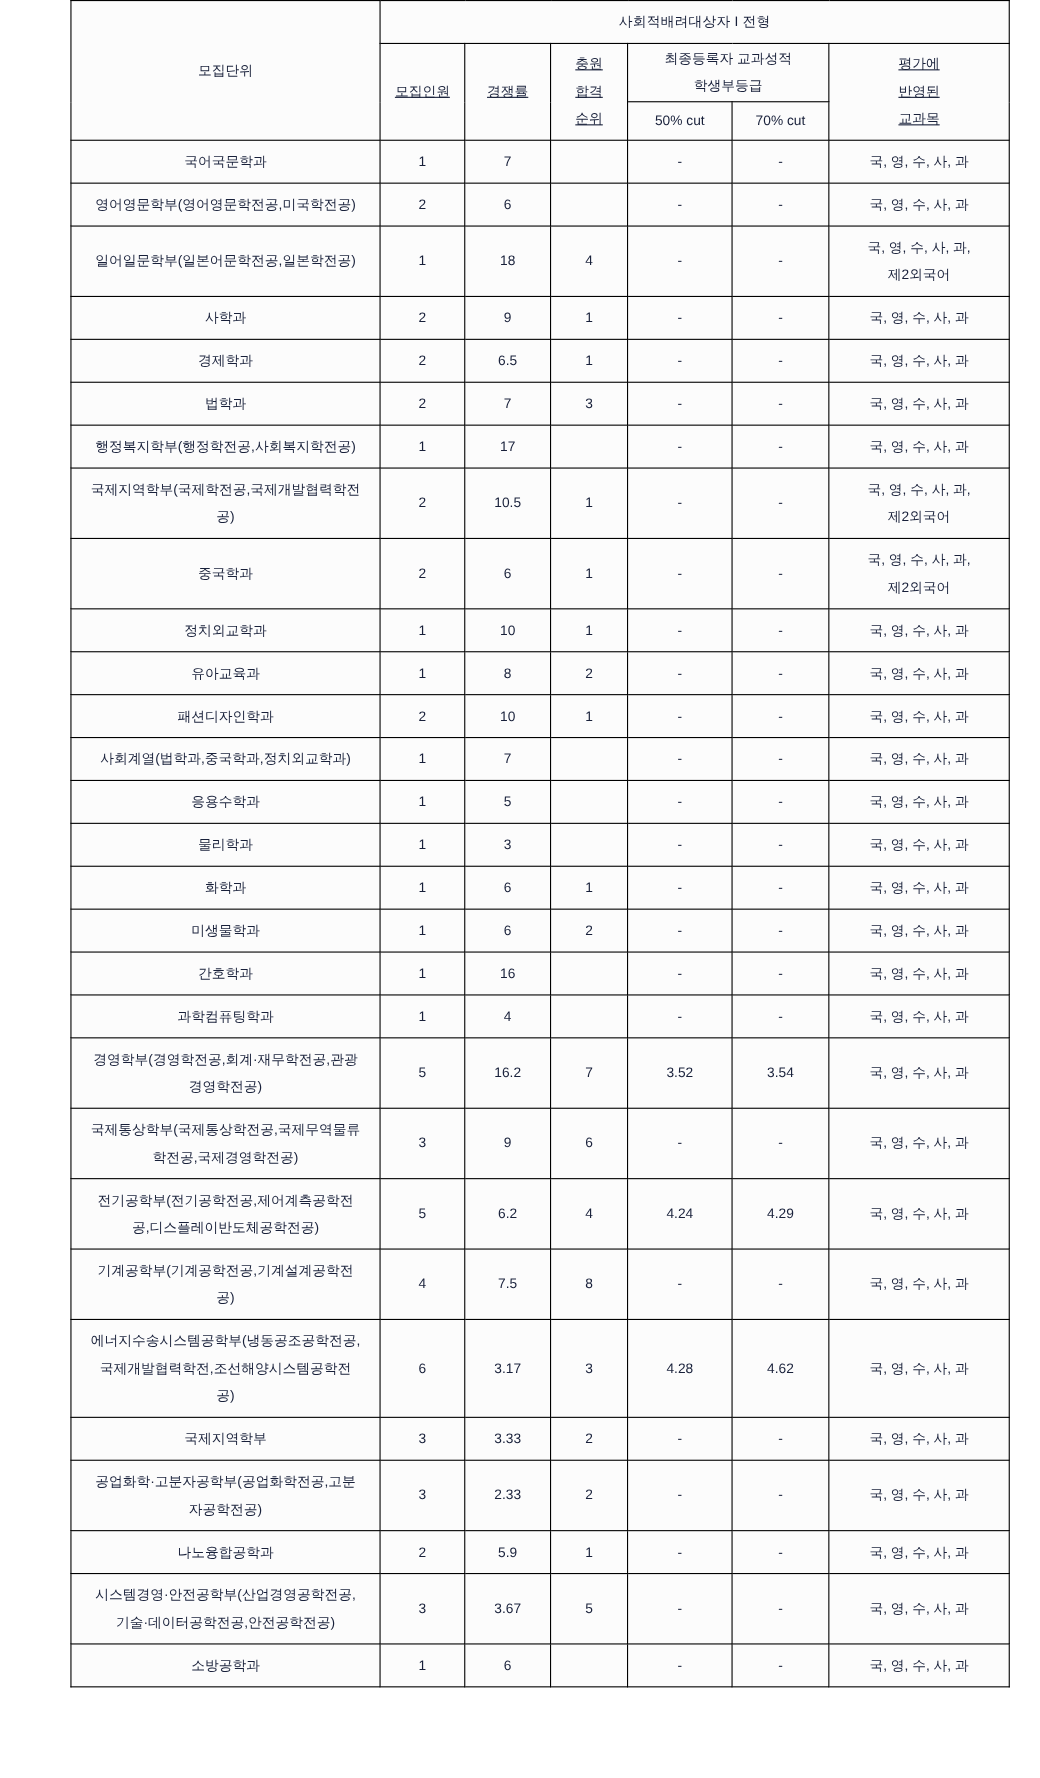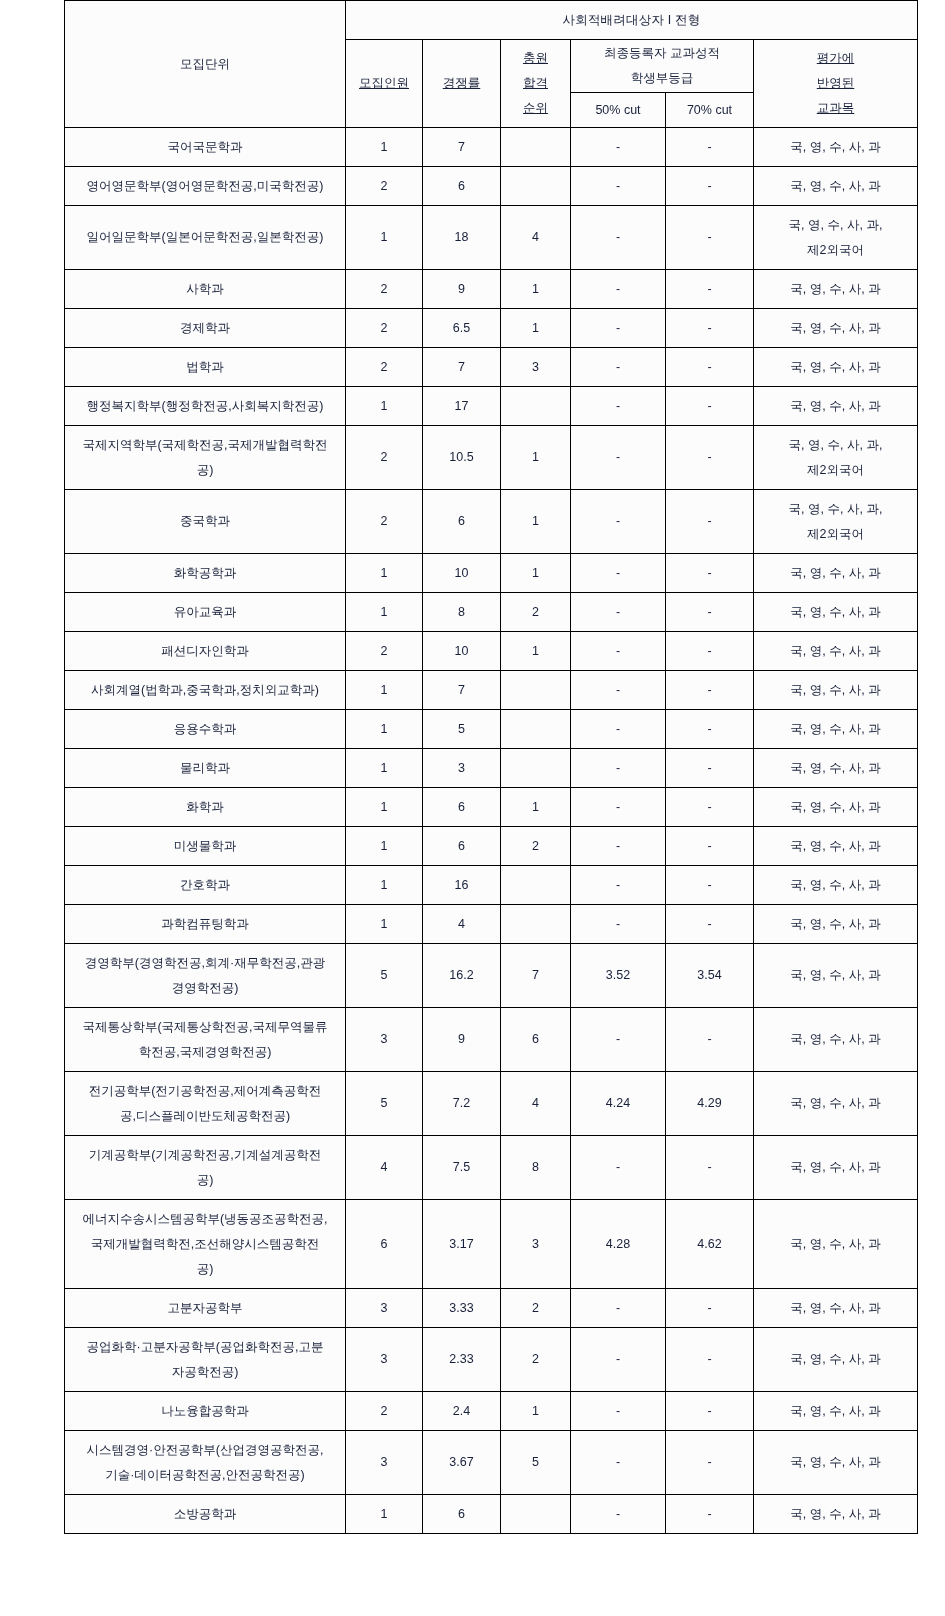--- a/index.html
+++ b/index.html
@@ -273,21 +273,21 @@
           <td class="num-cell">1</td>
           <td class="num-cell">-</td>
           <td class="num-cell">-</td>
           <td class="subject-cell">
             <span class="line">국, 영, 수, 사, 과,</span>
             <span class="line">제2외국어</span>
           </td>
         </tr>
         <tr class="data-row">
           <td class="unit-cell">
-            <span class="line">화학공학과</span>
+            <span class="line">정치외교학과</span>
           </td>
           <td class="num-cell">1</td>
           <td class="num-cell">10</td>
           <td class="num-cell">1</td>
           <td class="num-cell">-</td>
           <td class="num-cell">-</td>
           <td class="subject-cell">
             <span class="line">국, 영, 수, 사, 과</span>
           </td>
         </tr>
@@ -435,21 +435,21 @@
           <td class="subject-cell">
             <span class="line">국, 영, 수, 사, 과</span>
           </td>
         </tr>
         <tr class="data-row tall2">
           <td class="unit-cell">
             <span class="line">전기공학부(전기공학전공,제어계측공학전</span>
             <span class="line">공,디스플레이반도체공학전공)</span>
           </td>
           <td class="num-cell">5</td>
-          <td class="num-cell">7.2</td>
+          <td class="num-cell">6.2</td>
           <td class="num-cell">4</td>
           <td class="num-cell">4.24</td>
           <td class="num-cell">4.29</td>
           <td class="subject-cell">
             <span class="line">국, 영, 수, 사, 과</span>
           </td>
         </tr>
         <tr class="data-row tall2">
           <td class="unit-cell">
             <span class="line">기계공학부(기계공학전공,기계설계공학전</span>
@@ -474,21 +474,21 @@
           <td class="num-cell">3.17</td>
           <td class="num-cell">3</td>
           <td class="num-cell">4.28</td>
           <td class="num-cell">4.62</td>
           <td class="subject-cell">
             <span class="line">국, 영, 수, 사, 과</span>
           </td>
         </tr>
         <tr class="data-row">
           <td class="unit-cell">
-            <span class="line">고분자공학부</span>
+            <span class="line">국제지역학부</span>
           </td>
           <td class="num-cell">3</td>
           <td class="num-cell">3.33</td>
           <td class="num-cell">2</td>
           <td class="num-cell">-</td>
           <td class="num-cell">-</td>
           <td class="subject-cell">
             <span class="line">국, 영, 수, 사, 과</span>
           </td>
         </tr>
@@ -504,21 +504,21 @@
           <td class="num-cell">-</td>
           <td class="subject-cell">
             <span class="line">국, 영, 수, 사, 과</span>
           </td>
         </tr>
         <tr class="data-row">
           <td class="unit-cell">
             <span class="line">나노융합공학과</span>
           </td>
           <td class="num-cell">2</td>
-          <td class="num-cell">2.4</td>
+          <td class="num-cell">5.9</td>
           <td class="num-cell">1</td>
           <td class="num-cell">-</td>
           <td class="num-cell">-</td>
           <td class="subject-cell">
             <span class="line">국, 영, 수, 사, 과</span>
           </td>
         </tr>
         <tr class="data-row tall2">
           <td class="unit-cell">
             <span class="line">시스템경영·안전공학부(산업경영공학전공,</span>

